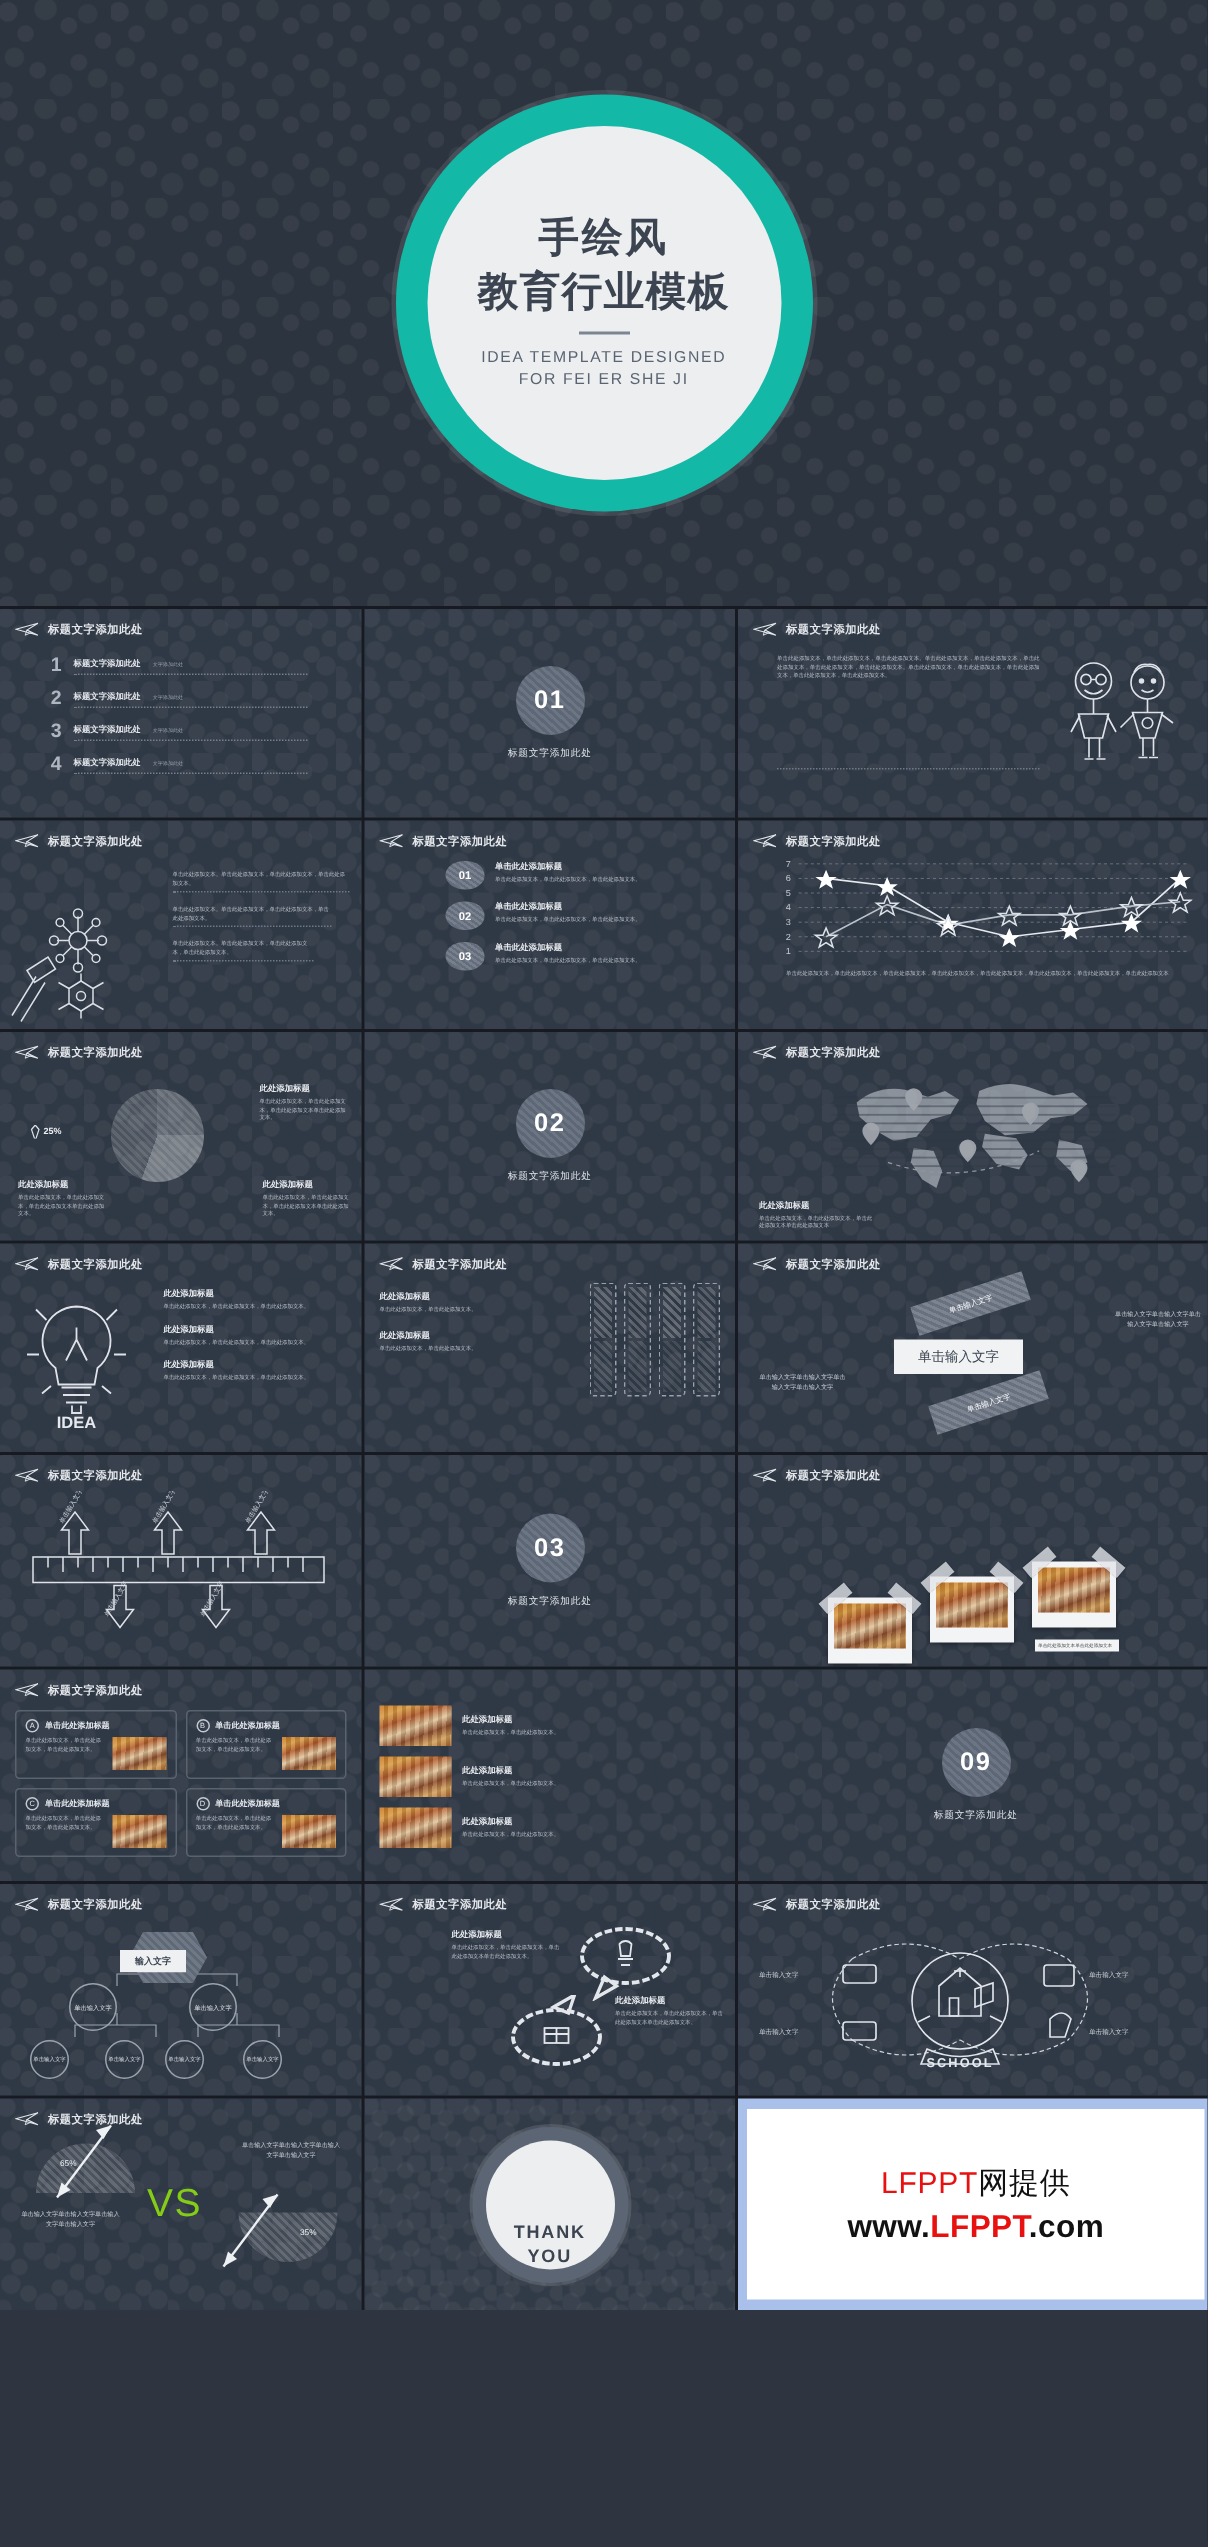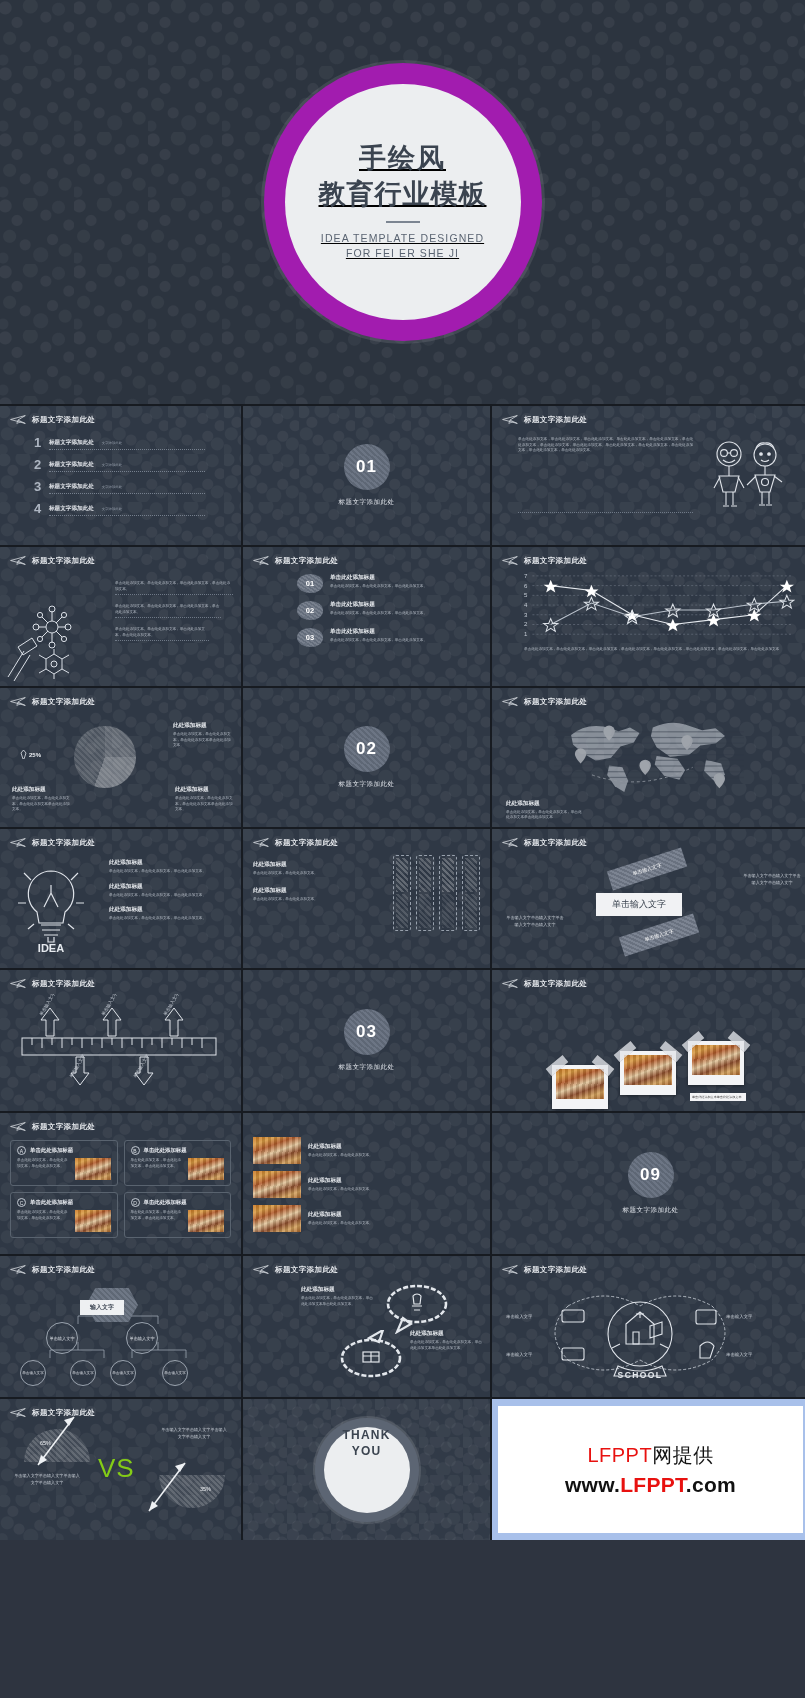--- a/index.html
+++ b/index.html
@@ -43,24 +43,23 @@
     position: relative;
     width: 805px; height: 404px;
     overflow: hidden;
   }
   .hero-circle-outer {
     position: absolute;
     left: 50%; top: 50%;
     transform: translate(-50%, -50%);
     width: 278px; height: 278px;
     border-radius: 50%;
-    background: #a21caf;
+    background: #14b8a6;
     display: flex; align-items: center; justify-content: center;
     box-shadow: 0 0 0 3px rgba(255,255,255,.10);
-    text-decoration: underline;
   }
   .hero-circle-inner {
     width: 236px; height: 236px;
     border-radius: 50%;
     background: #eceef0;
     display: flex; flex-direction: column;
     align-items: center; justify-content: center;
     text-align: center;
   }
   .hero-t1 { font-size: 27px; font-weight: bold; color: #3b4450; letter-spacing: 2px; line-height: 1.25; }
@@ -212,21 +211,21 @@
   .gauge.flip { border-radius: 0 0 62px 62px; }
 
   
   .ty-outer {
     width: 104px; height: 104px; border-radius: 50%;
     background: #5c6573; display: flex; align-items: center; justify-content: center;
     box-shadow: 0 0 0 2px rgba(255,255,255,.12);
   }
   .ty-inner {
     width: 86px; height: 86px; border-radius: 50%; background: #eceef0;
-    display: flex; align-items: flex-start; justify-content: center;
+    display: flex; align-items: flex-end; justify-content: center;
     color: #3b4450; font-size: 12px; font-weight: bold; letter-spacing: 1.2px;
     text-align: center; line-height: 1.35;
   }
 
   
   .wm-box {
     background: #a8c0ea; padding: 7px 6px;
     display: flex; align-items: center; justify-content: center;
   }
   .wm-inner {

